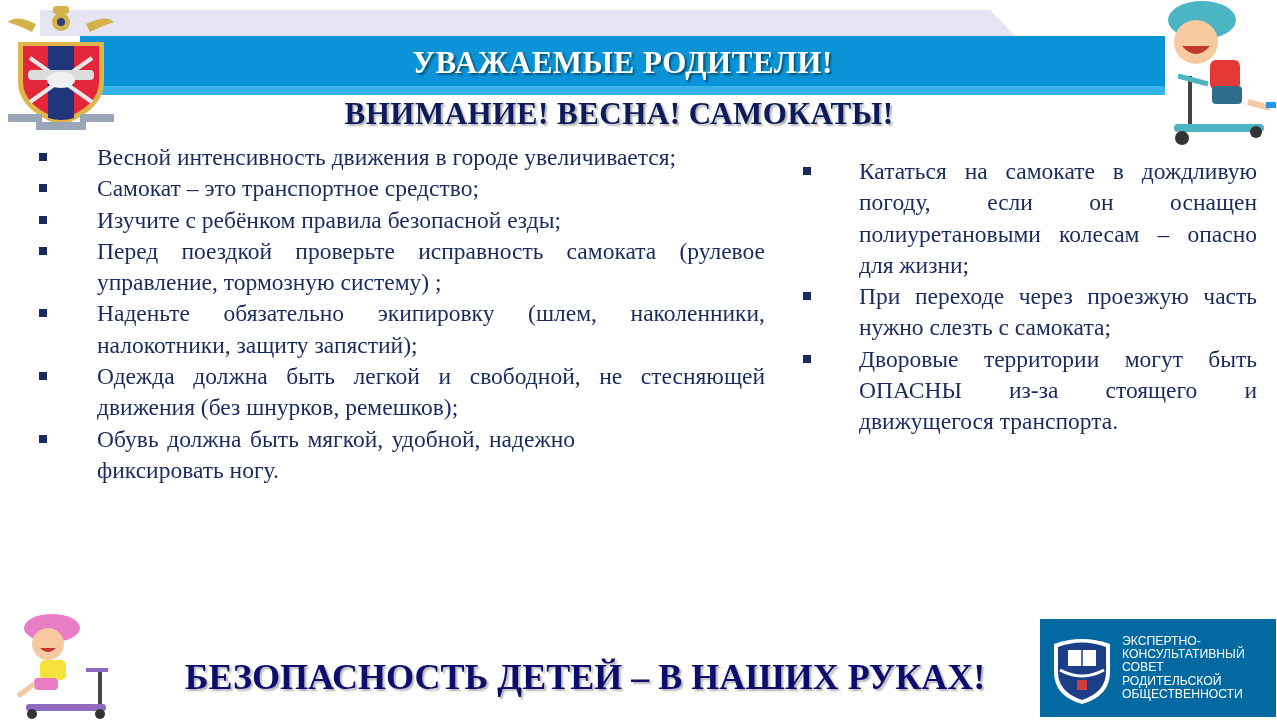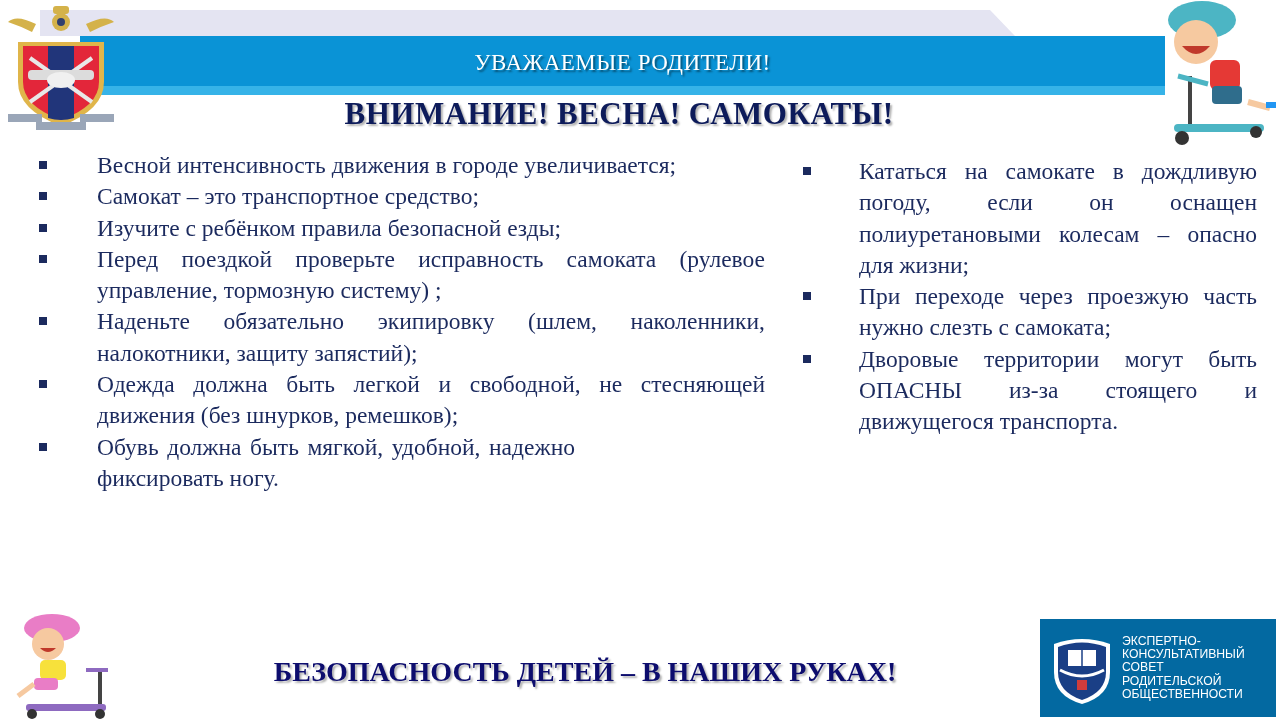--- a/index.html
+++ b/index.html
@@ -3,37 +3,37 @@
 <meta charset="utf-8">
 <style>
   html, body { margin:0; padding:0; }
   body { width:1277px; height:720px; background:#ffffff; position:relative; overflow:hidden;
          font-family:"Liberation Serif","DejaVu Serif",serif; color:#1b2a5e; }
   .lav { position:absolute; left:40px; top:10px; width:1010px; height:26px; background:#e4e4f2;
          clip-path:polygon(0 0, 950px 0, 975px 100%, 0 100%); }
   .band { position:absolute; left:80px; top:36px; width:1085px; height:50px; background:#0a93d6; }
   .band2 { position:absolute; left:80px; top:86px; width:1085px; height:9px; background:#36b3e8; }
   .band-title { position:absolute; left:80px; top:36px; width:1085px; height:50px; line-height:54px;
-         text-align:center; color:#ffffff; font-weight:normal; font-size:23px;
+         text-align:center; color:#ffffff; font-weight:bold; font-size:31px;
          text-shadow:2px 2px 2px rgba(0,0,0,0.45); letter-spacing:0.5px; }
   .sub-title { position:absolute; left:0; top:96px; width:1220px; text-align:center;
          font-weight:bold; font-size:31px; color:#0d1b5a; text-shadow:2px 2px 2px rgba(0,0,0,0.3);
          letter-spacing:0.5px;padding-left:9px; }
   .emblem { position:absolute; left:6px; top:2px; width:110px; height:132px; }
   .kid-top { position:absolute; left:1160px; top:0; width:117px; height:150px; }
   .kid-bottom { position:absolute; left:12px; top:614px; width:100px; height:106px; }
   .col { position:absolute; font-size:23.5px; line-height:31.3px; color:#1b2a5e; }
-  .col-left { left:35px; top:142px; width:730px;margin-top:8px; }
+  .col-left { left:35px; top:142px; width:730px; }
   .col-right { left:800px; top:156px; width:457px; }
   .item { position:relative; padding-left:62px; text-align:justify; text-align-last:left; }
   .col-right .item { padding-left:59px; }
   .bullet { position:absolute; left:4px; top:11px; width:8px; height:8px; background:#1b2a5e; }
   .col-right .bullet { left:3px; }
   .footer-slogan { position:absolute; left:170px; top:656px; width:830px; text-align:center;
-         font-weight:bold; font-size:28px; color:#0d0d6e; text-shadow:2px 2px 2px rgba(0,0,0,0.3); }
+         font-weight:bold; font-size:36px; color:#0d0d6e; text-shadow:2px 2px 2px rgba(0,0,0,0.3); }
   .council { position:absolute; left:1040px; top:619px; width:236px; height:98px; background:#0369a1; }
   .council-text { position:absolute; left:82px; top:16px; color:#fff;
          font-family:"Liberation Sans","DejaVu Sans",sans-serif; font-size:12.2px; line-height:13.2px; }
   .council-shield { position:absolute; left:10px; top:15px; width:64px; height:72px; }
 </style>
 </head>
 <body>
 
 <div class="lav"></div>
 <div class="band"></div>

